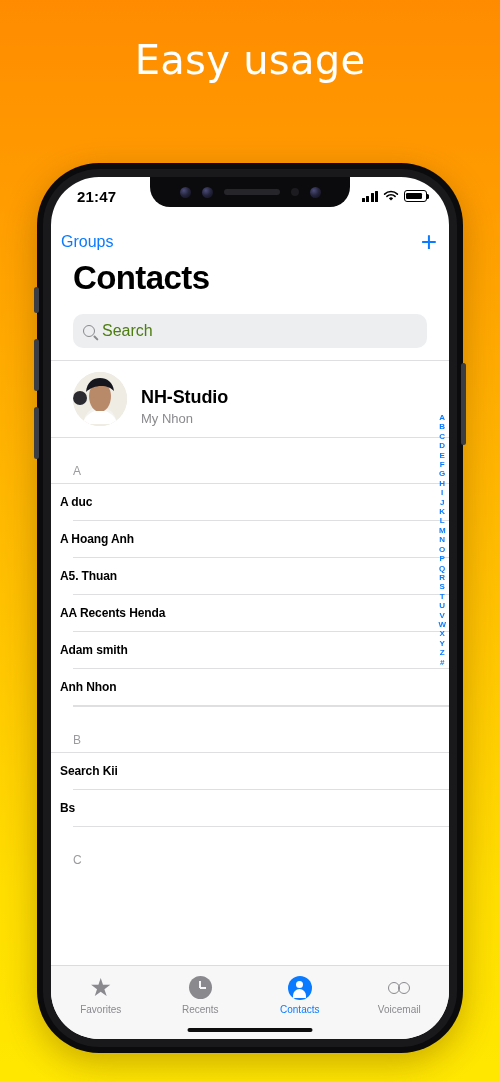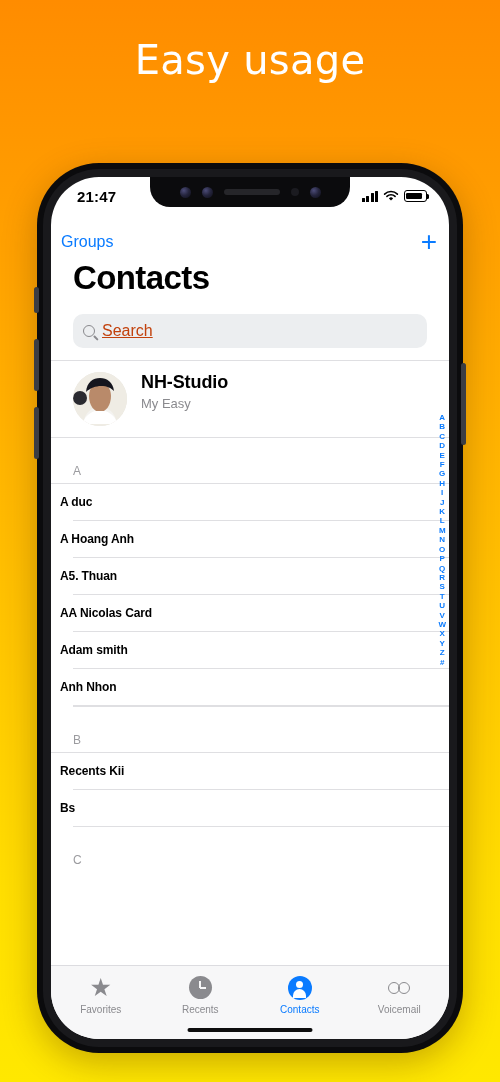--- a/index.html
+++ b/index.html
@@ -89,31 +89,31 @@
     font-size:33px; font-weight:700; color:#000; letter-spacing:-.6px;
     font-family:"Liberation Sans", sans-serif;
   }
 
   
   .searchwrap{ position:absolute; top:137px; left:22px; right:22px; }
   .searchbar{
     height:34px; background:#eceef0; border-radius:10px;
     display:flex; align-items:center; gap:7px; padding:0 10px;
   }
-  .search-ph{ color:#c2410c; font-size:16px;text-decoration:underline; }
+  .search-ph{ color:#4d7c0f; font-size:16px; }
   .mag{ width:12px; height:12px; border:1.7px solid #8a8a8e; border-radius:50%; position:relative; flex:none; }
   .mag::after{ content:""; position:absolute; right:-5px; bottom:-3px; width:6px; height:1.7px;
                background:#8a8a8e; transform:rotate(45deg); border-radius:1px; }
 
   
   .list{ position:absolute; top:183px; left:0; right:0; bottom:74px; overflow:hidden; }
   .sep{ height:1px; background:#dfdfe2; margin-left:22px; }
   .sep-full{ height:1px; background:#dfdfe2; }
 
-  .mycard{ display:flex; align-items:flex-start; gap:14px; padding:11px 22px 11px 22px; }
+  .mycard{ display:flex; align-items:flex-end; gap:14px; padding:11px 22px 11px 22px; }
   .avatar{
     width:54px; height:54px; border-radius:50%; flex:none; overflow:hidden;
     background:#e7e4dd; position:relative;
   }
   .mycard-text .nm{ font-size:18px; font-weight:700; color:#000; letter-spacing:-.1px; }
   .mycard-text .sub{ font-size:13px; color:#8a8a8e; margin-top:3px; }
 
   .sechdr{ padding:8px 22px 5px; font-size:12px; color:#9b9b9f; }
   .row{ padding:11px 9px; font-size:12px; font-weight:700; color:#000; letter-spacing:-.1px; }
   .gap{ height:18px; }
@@ -222,48 +222,48 @@
             <rect width="54" height="54" fill="#efece4"></rect>
             <circle cx="7" cy="26" r="7" fill="#2a2a30"></circle>
             <path d="M10 52c2-12 9-17 17-17s15 5 17 17Z" fill="#f4f3f0"></path>
             <path d="M16 24c0-8 5-13 11-13s11 5 11 13c0 9-5 16-11 16s-11-7-11-16Z" fill="#b98a6a"></path>
             <path d="M13 20c1-10 7-14 14-14s13 4 14 13c-3-3-7-5-13-5-5 0-11 2-15 6Z" fill="#15151e"></path>
             <path d="M22 39c-6 2-11 6-12 13h34c-1-7-6-11-12-13Z" fill="#ffffff"></path>
           </svg>
         </div>
         <div class="mycard-text">
           <div class="nm">NH-Studio</div>
-          <div class="sub">My Easy</div>
+          <div class="sub">My Nhon</div>
         </div>
       </div>
       <div class="sep-full"></div>
 
       <div class="gap"></div>
       <div class="sechdr">A</div>
       <div class="sep-full"></div>
 
       <div class="row">A duc</div>
       <div class="sep"></div>
       <div class="row">A Hoang Anh</div>
       <div class="sep"></div>
       <div class="row">A5. Thuan</div>
       <div class="sep"></div>
-      <div class="row">AA Nicolas Card</div>
+      <div class="row">AA Recents Henda</div>
       <div class="sep"></div>
       <div class="row">Adam smith</div>
       <div class="sep"></div>
       <div class="row">Anh Nhon</div>
       <div class="sep"></div>
       <div class="sep"></div>
 
       <div class="gap"></div>
       <div class="sechdr">B</div>
       <div class="sep-full"></div>
 
-      <div class="row">Recents Kii</div>
+      <div class="row">Search Kii</div>
       <div class="sep"></div>
       <div class="row">Bs</div>
       <div class="sep"></div>
 
       <div class="gap"></div>
       <div class="sechdr">C</div>
     </div>
 
     <div class="alpha">
         <span>A</span>

